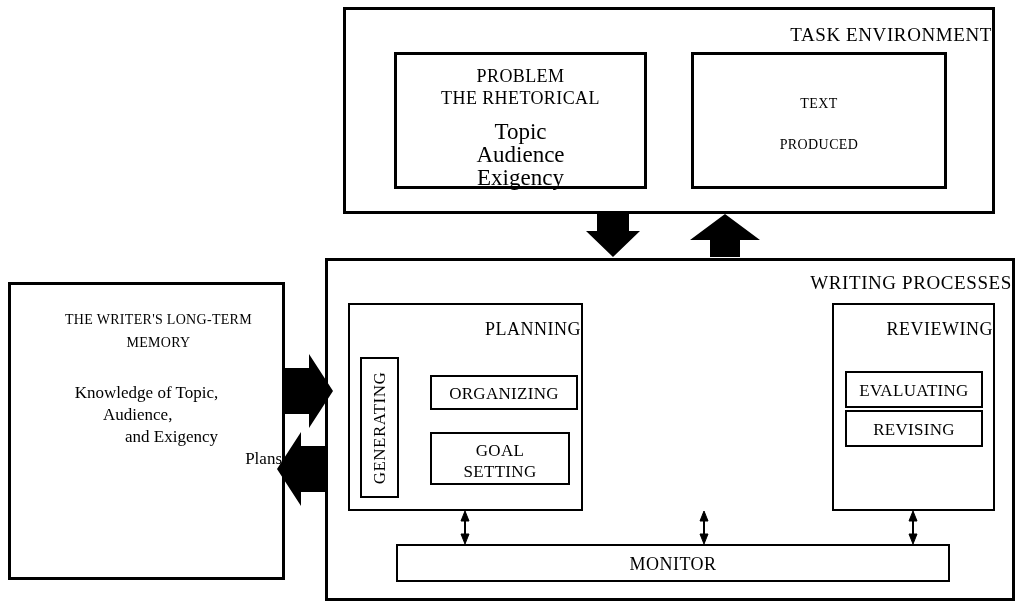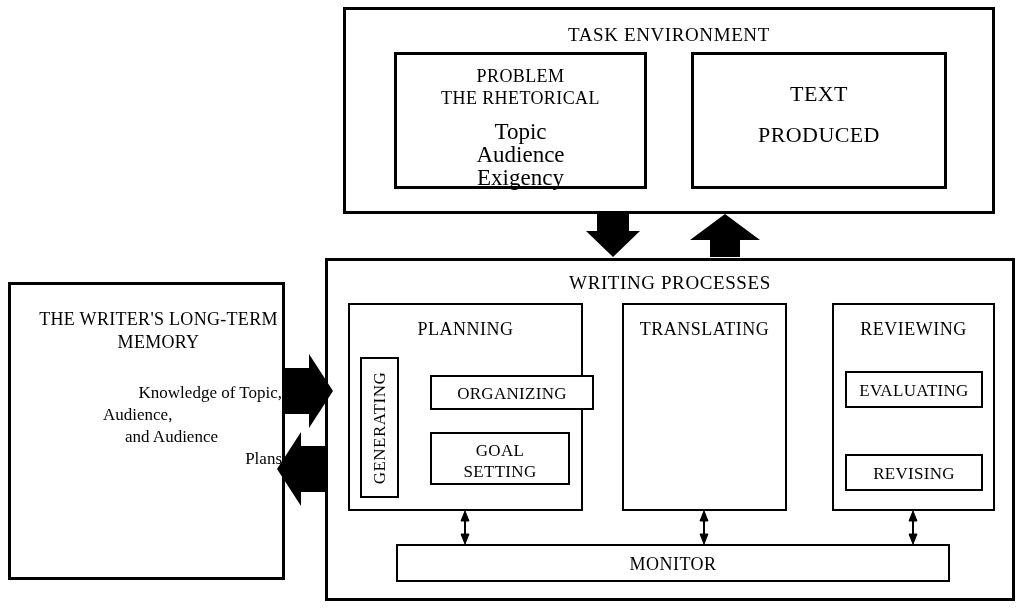--- a/index.html
+++ b/index.html
@@ -22,93 +22,93 @@
     background: #fff;
     box-sizing: border-box;
   }
   .box-thin { border-width: 2px; }
   .box-thick { border-width: 3px; }
 
   .title {
     position: absolute;
     left: 0;
     right: 0;
-    text-align: center;
+    text-align: right;
     letter-spacing: 0.6px;
     white-space: nowrap;
   }
   .ctr-text {
     position: absolute;
     left: 0;
     right: 0;
     text-align: center;
     white-space: nowrap;
   }
 
   
   #task-env { left: 343px; top: 7px; width: 652px; height: 207px; }
   #task-env-title { top: 14px; font-size: 19px; }
 
   #rhetorical-problem { left: 394px; top: 52px; width: 253px; height: 137px; }
   #rp-head { top: 10px; font-size: 18px; line-height: 22px; letter-spacing: .4px; }
   #rp-list { top: 65px; font-size: 23px; line-height: 23px; }
 
   #text-produced { left: 691px; top: 52px; width: 256px; height: 137px; }
-  #tp-lines { top: 18px; font-size: 22px; line-height: 41px; letter-spacing: .4px; }
+  #tp-lines { top: 28px; font-size: 14px; line-height: 41px; letter-spacing: .4px; }
 
   
   #writing-processes { left: 325px; top: 258px; width: 690px; height: 343px; }
   #wp-title { top: 11px; font-size: 19px; }
 
   #planning { left: 348px; top: 303px; width: 235px; height: 208px; }
   #planning-title { top: 14px; font-size: 18px; letter-spacing: .5px; }
 
   #generating { left: 360px; top: 357px; width: 39px; height: 141px; }
   #generating-label {
     position: absolute;
     left: 50%; top: 50%;
     transform: translate(-50%, -50%) rotate(-90deg);
     transform-origin: center center;
     font-size: 17px;
     letter-spacing: .5px;
     white-space: nowrap;
   }
 
-  #organizing { left: 430px; top: 375px; width: 164px; height: 35px; }
+  #organizing { left: 430px; top: 375px; width: 148px; height: 35px; }
   #organizing-label { top: 7px; font-size: 17px; letter-spacing: .3px; }
 
   #goal-setting { left: 430px; top: 432px; width: 140px; height: 53px; }
   #goal-setting-label { top: 6px; font-size: 17px; line-height: 21px; letter-spacing: .3px; }
 
   #translating { left: 622px; top: 303px; width: 165px; height: 208px; }
   #translating-title { top: 14px; font-size: 18px; letter-spacing: .5px; }
 
   #reviewing { left: 832px; top: 303px; width: 163px; height: 208px; }
   #reviewing-title { top: 14px; font-size: 18px; letter-spacing: .5px; }
 
   #evaluating { left: 845px; top: 371px; width: 138px; height: 37px; }
   #evaluating-label { top: 8px; font-size: 17px; letter-spacing: .3px; }
 
-  #revising { left: 845px; top: 454px; width: 138px; height: 37px; }
+  #revising { left: 845px; top: 410px; width: 138px; height: 37px; }
   #revising-label { top: 8px; font-size: 17px; letter-spacing: .3px; }
 
   #monitor { left: 396px; top: 544px; width: 554px; height: 38px; padding-left: 48px; }
   #monitor-label { top: 8px; font-size: 18px; letter-spacing: .5px; }
 
   
   #ltm { left: 8px; top: 282px; width: 277px; height: 298px; }
-  #ltm-title { top: 23px; font-size: 18px; line-height: 23px; letter-spacing: .3px; margin-left: 24px; }
+  #ltm-title { top: 23px; font-size: 14px; line-height: 23px; letter-spacing: .3px; margin-left: 24px; }
   #ltm-body {
     position: absolute;
     top: 97px;
     left: 0; right: 0;
     font-size: 17px;
     line-height: 22px;
   }
-  #ltm-body .l1 { text-align: right; }
+  #ltm-body .l1 { text-align: center; }
   #ltm-body .l2 { text-align: left; padding-left: 92px; }
   #ltm-body .l3 { text-align: center; padding-left: 50px; }
   #ltm-body .l4 { text-align: right; padding-left: 92px; }
 
   
   #arrow-layer {
     position: absolute;
     left: 0; top: 0;
     width: 1024px; height: 613px;
     pointer-events: none;
@@ -158,23 +158,20 @@
     <div class="ctr-text" id="organizing-label">ORGANIZING</div>
   </div>
 
   <div class="box box-thin" id="goal-setting">
     <div class="ctr-text" id="goal-setting-label">
       <div>GOAL</div>
       <div>SETTING</div>
     </div>
   </div>
 
-  <div class="box box-thin" id="translating">
-    <div class="title" id="translating-title">TRANSLATING</div>
-  </div>
 
   <div class="box box-thin" id="reviewing">
     <div class="title" id="reviewing-title">REVIEWING</div>
   </div>
 
   <div class="box box-thin" id="evaluating">
     <div class="ctr-text" id="evaluating-label">EVALUATING</div>
   </div>
 
   <div class="box box-thin" id="revising">
@@ -186,21 +183,21 @@
   </div>
 
   <div class="box box-thick" id="ltm">
     <div class="ctr-text" id="ltm-title">
       <div>THE WRITER'S LONG-TERM</div>
       <div>MEMORY</div>
     </div>
     <div id="ltm-body">
       <div class="l1">Knowledge of Topic,</div>
       <div class="l2">Audience,</div>
-      <div class="l3">and Audience</div>
+      <div class="l3">and Exigency</div>
       <div class="l4">Plans</div>
     </div>
   </div>
 
   <svg id="arrow-layer" viewBox="0 0 1024 613">
 
     <polygon fill="#000" points="597,214 597,231 586,231 613,257 640,231 629,231 629,214"></polygon>
 
     <polygon fill="#000" points="710,257 710,240 690,240 725,214 760,240 740,240 740,257"></polygon>
 

